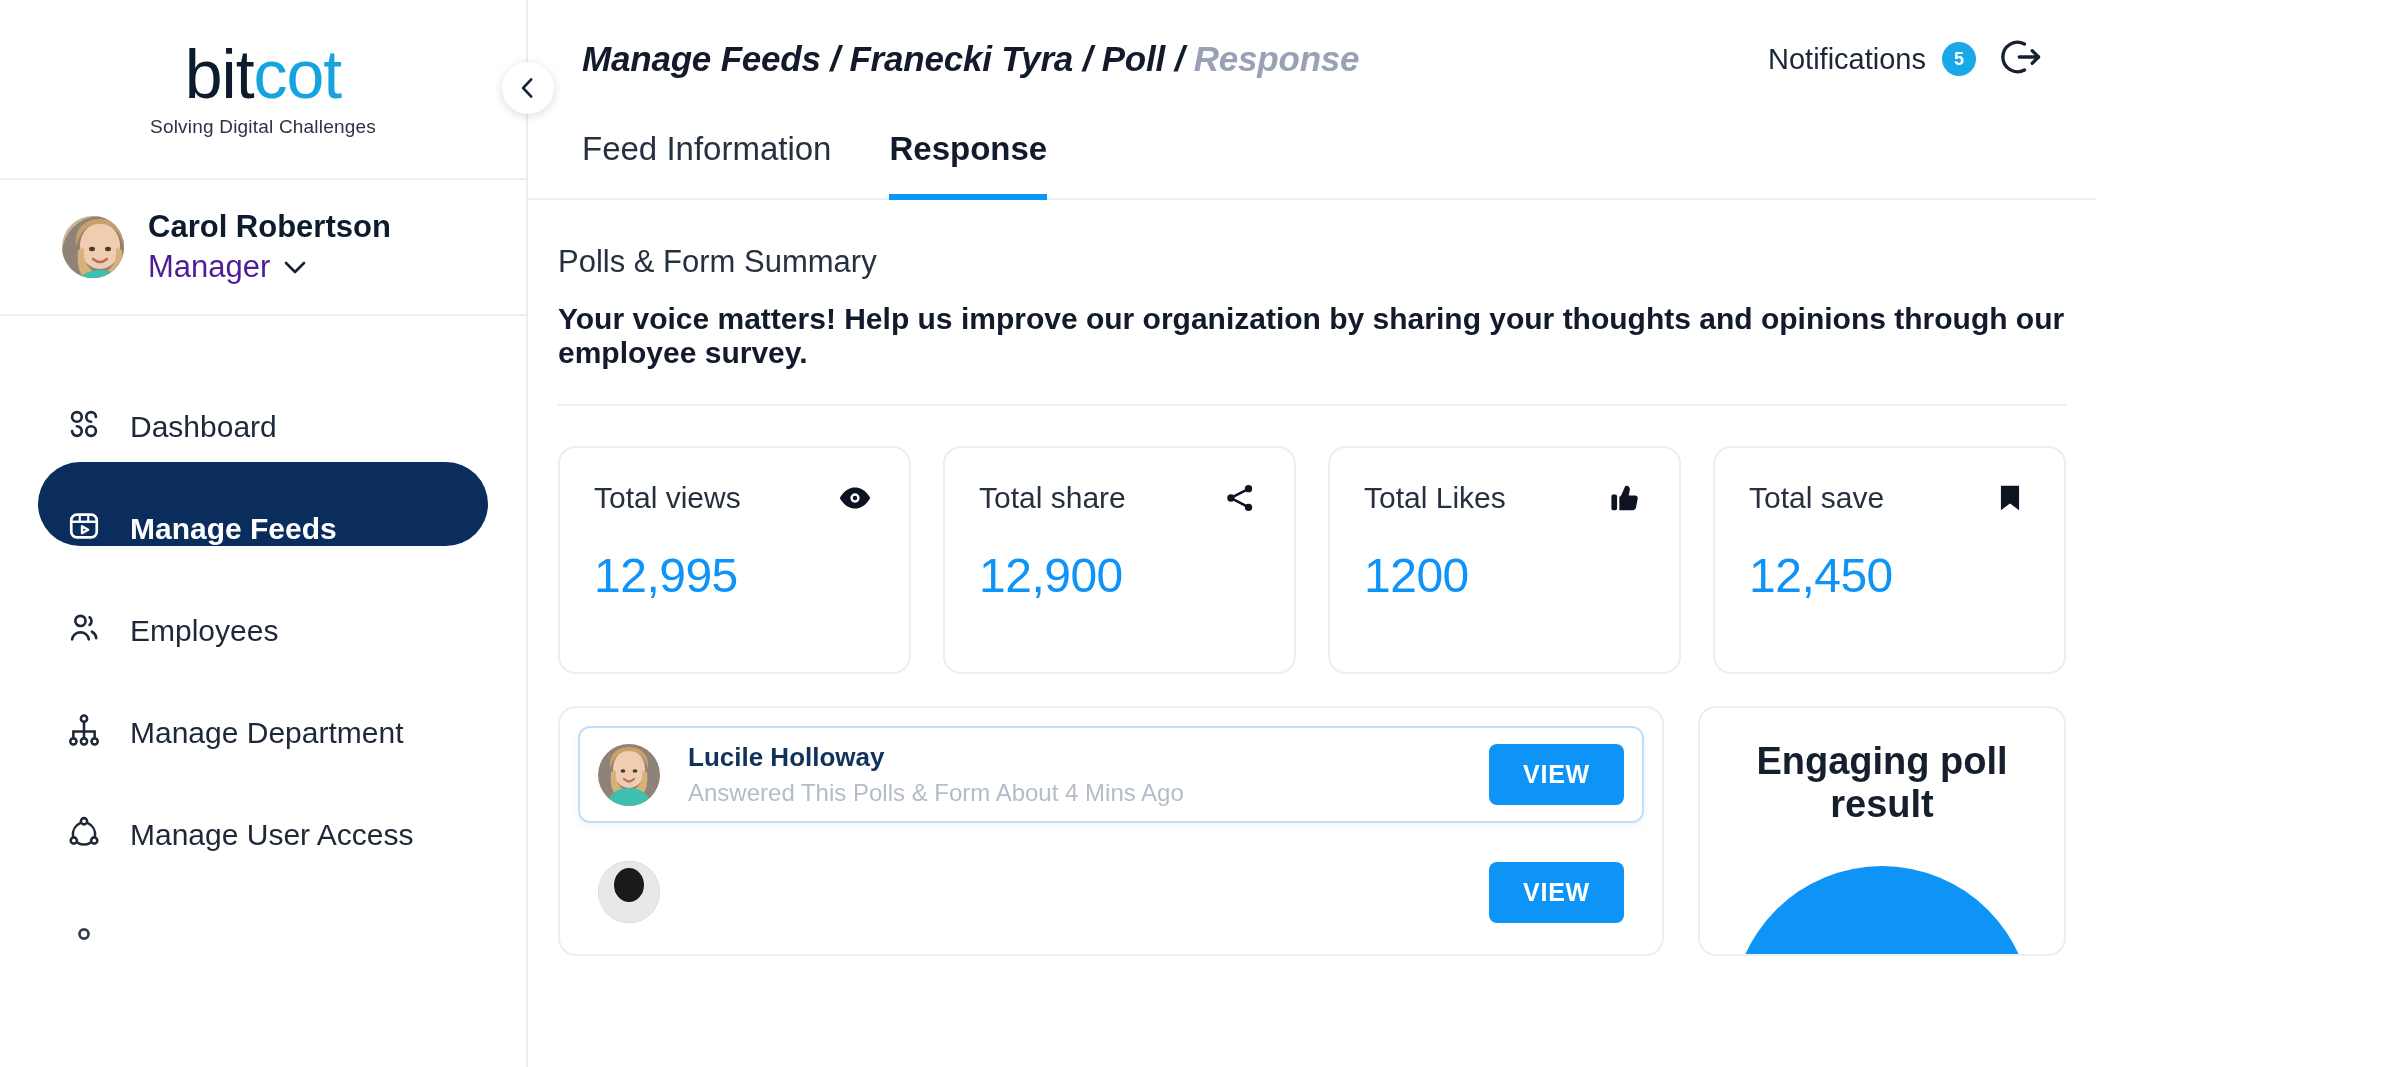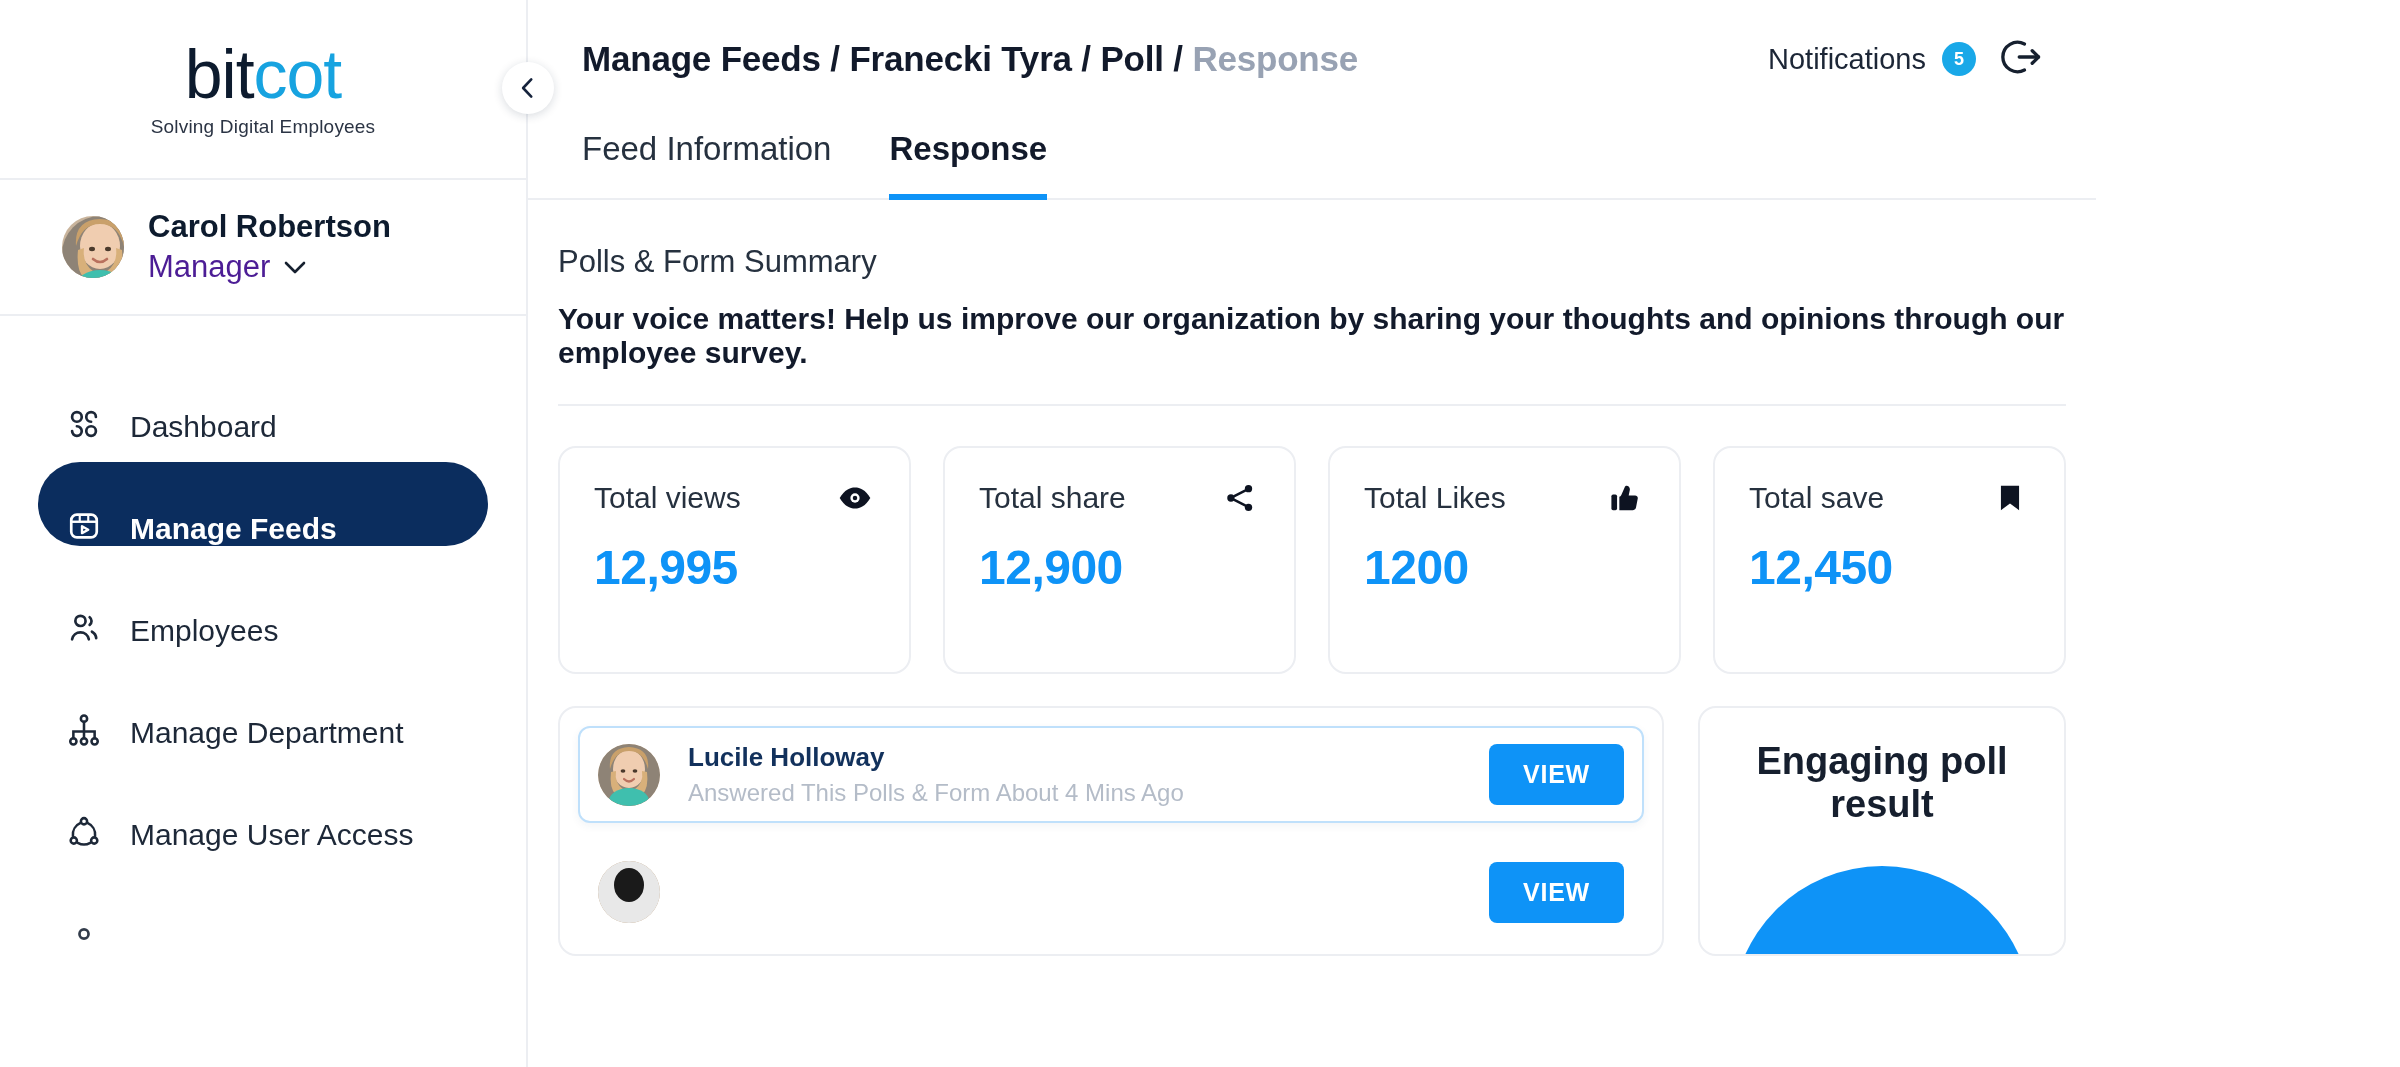--- a/index.html
+++ b/index.html
@@ -68,21 +68,21 @@
     background: #ffffff;
     box-shadow: 0 2px 10px rgba(20,35,60,.16);
     display: flex; align-items: center; justify-content: center;
     z-index: 5;
   }
 
   .topbar {
     height: 118px; display: flex; align-items: center;
     padding-left: 54px; padding-right: 54px;
   }
-  .breadcrumb { font-size: 35px; font-weight: 700; color: #121a2b; letter-spacing: -.2px; }
+  .breadcrumb { font-size: 35px; font-weight: 700; color: #121a2b; letter-spacing: -.2px; font-style: italic; }
   .breadcrumb .muted { color: #98a2b3; }
   .topbar-right { margin-left: auto; display: flex; align-items: center; gap: 24px; }
   .notif { display: flex; align-items: center; gap: 16px; }
   .notif-label { font-size: 29px; color: #1c2636; }
   .notif-badge {
     width: 34px; height: 34px; border-radius: 50%;
     background: #19a8e8; color: #fff;
     font-size: 18px; font-weight: 700;
     display: flex; align-items: center; justify-content: center;
   }
@@ -105,21 +105,21 @@
 
   .cards { display: flex; gap: 32px; margin-top: 40px; }
   .card {
     flex: 1 1 0; height: 228px;
     border: 2px solid #eceef2; border-radius: 18px;
     background: #fff; padding: 30px 34px;
   }
   .card-head { display: flex; align-items: center; }
   .card-label { font-size: 30px; color: #26313f; }
   .card-ico { margin-left: auto; width: 40px; height: 40px; display:flex; align-items:center; justify-content:center; }
-  .card-value { font-size: 48px; font-weight: 700; color: #0e93f7; margin-top: 22px; letter-spacing: -.5px; }
+  .card-value { font-size: 48px; font-weight: 400; color: #0e93f7; margin-top: 30px; letter-spacing: -.5px; }
 
   .recent-title { font-size: 31px; color: #26313f; margin-top: 46px; }
 
   .lower { display: flex; gap: 34px; margin-top: 32px; }
   .resp-panel {
     flex: 0 0 1106px;
     border: 2px solid #eceef2; border-radius: 18px;
     background: #fff; padding: 18px;
     height: 250px; overflow: hidden;
   }
@@ -160,21 +160,21 @@
 <body>
 
 <div class="app">
 
   <aside class="sidebar">
 
     <div class="logo-block">
       <div class="logo-word">
         <span class="dark">bit</span><span class="cyan">cot</span>
       </div>
-      <div class="logo-tag">Solving Digital Employees</div>
+      <div class="logo-tag">Solving Digital Challenges</div>
     </div>
 
     <div class="profile">
       <div class="avatar-sm avatar-lg">
         <svg viewBox="0 0 76 76" width="76" height="76">
           <defs>
               <clipPath id="cp1">
                 <circle cx="38" cy="38" r="38"></circle>
               </clipPath>
             </defs>

